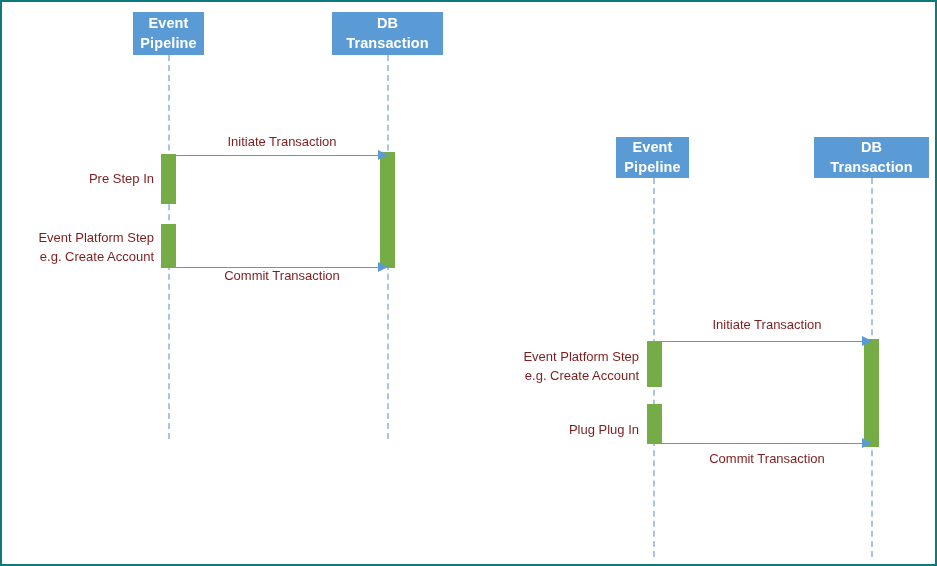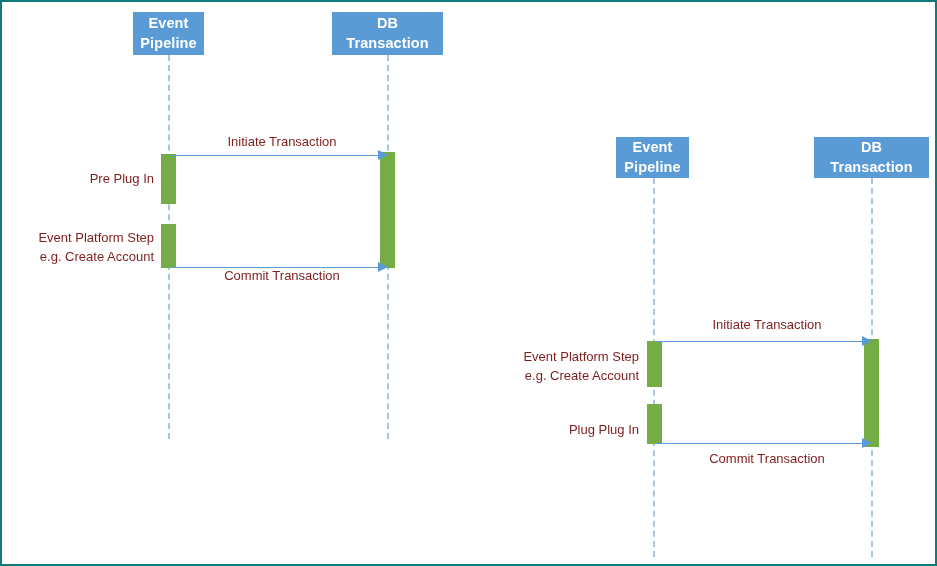--- a/index.html
+++ b/index.html
@@ -103,21 +103,21 @@
     <div class="activation" style="left:378px; top:150px; width:15px; height:116px;"></div>
 
     <div class="msg-line" style="left:168px; top:153px; width:212px;"></div>
     <div class="msg-head" style="left:376px; top:148px;"></div>
     <div class="label label-center" style="left:180px; top:131px; width:200px;">Initiate Transaction</div>
 
     <div class="msg-line" style="left:168px; top:265px; width:212px;"></div>
     <div class="msg-head" style="left:376px; top:260px;"></div>
     <div class="label label-center" style="left:180px; top:265px; width:200px;">Commit Transaction</div>
 
-    <div class="label label-right" style="left:0px; top:168px; width:152px;">Pre Plug In</div>
+    <div class="label label-right" style="left:0px; top:168px; width:152px;">Pre Step In</div>
 
     <div class="label label-right" style="left:0px; top:227px; width:152px;">Event Platform Step
 e.g. Create Account</div>
 
   </div>
 
   <div>
 
     <div class="participant-box" style="left:614px; top:135px; width:73px; height:41px;">
       <span class="pb-text">Event

